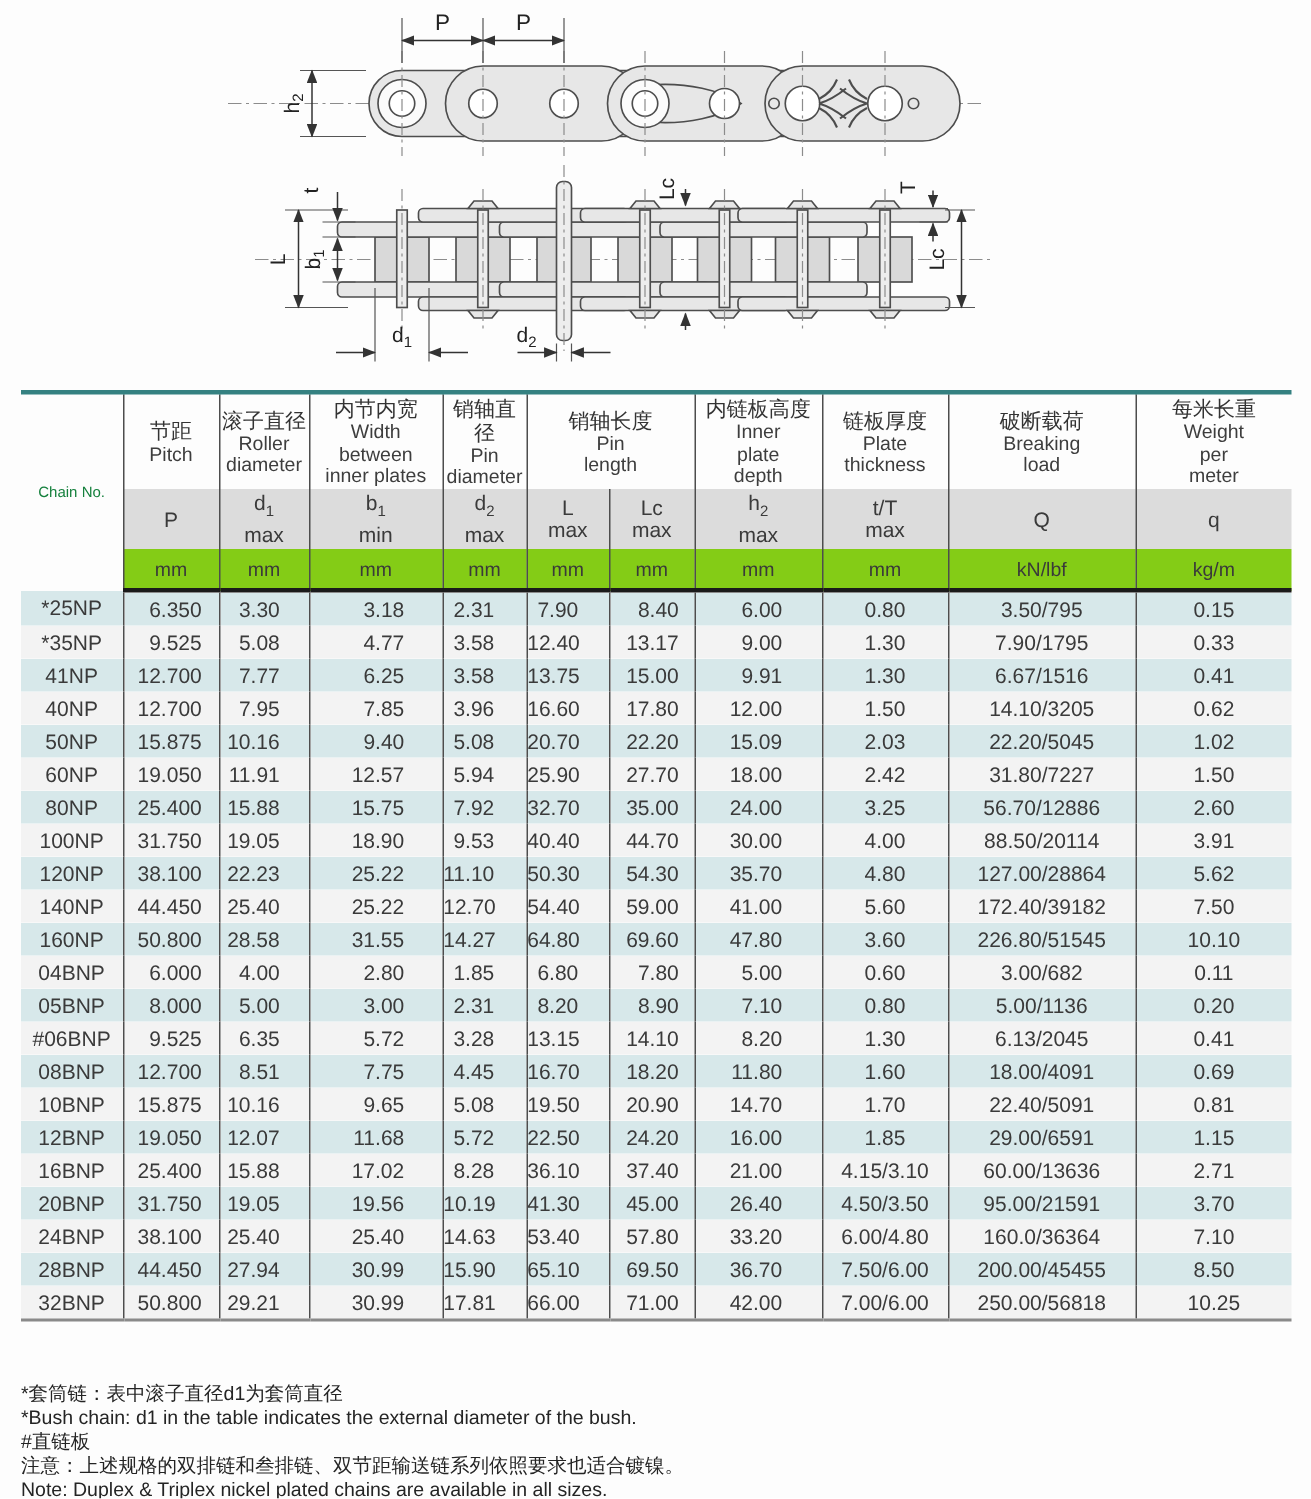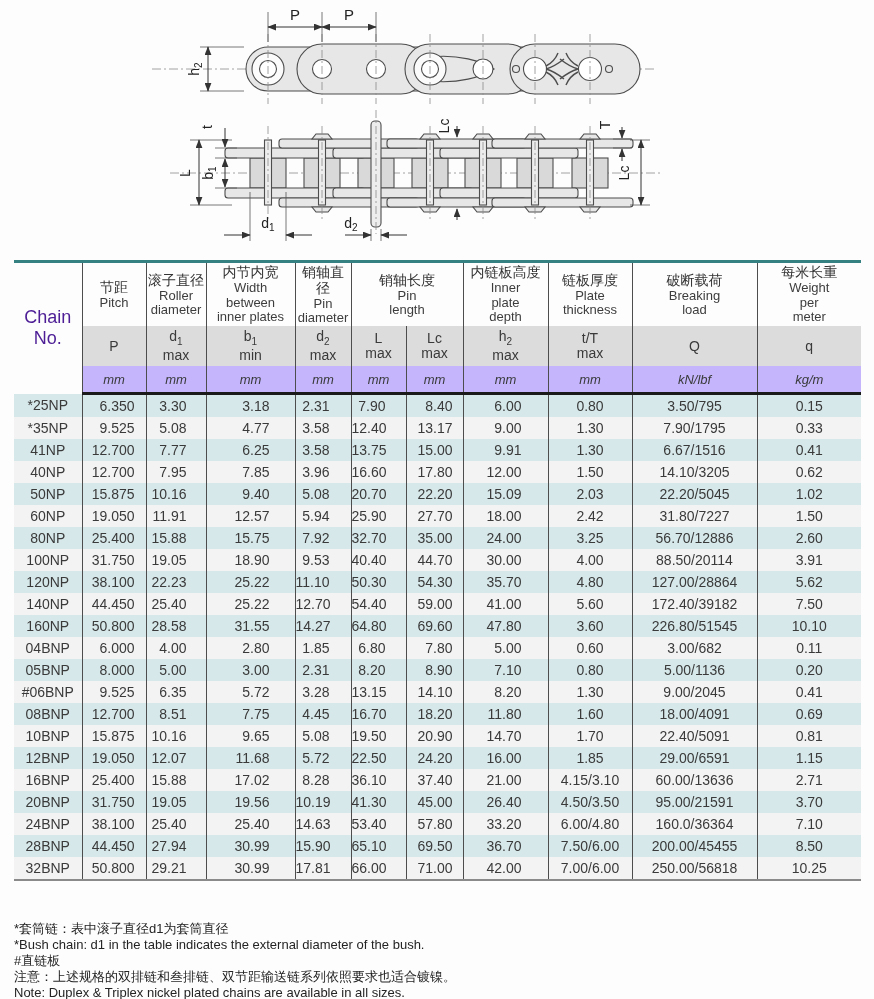--- a/index.html
+++ b/index.html
@@ -11,24 +11,24 @@
   table.spec{position:absolute;top:260px;left:14px;width:847px;border-collapse:collapse;table-layout:fixed;
              border-top:3px solid #358181;font-size:14px;color:#3a3a3a;}
   col.w0{width:68px} col.w1{width:64px} col.w2{width:60px} col.w3{width:89px} col.w4{width:56px}
   col.w5{width:55px} col.w6{width:57px} col.w7{width:85px} col.w8{width:84px} col.w9{width:125px} col.w10{width:104px}
   th,td{border-left:1px solid #4d4d4d;font-weight:normal;padding:0;}
   .no-lb{border-left:none !important;}
   thead th{text-align:center;vertical-align:middle;}
   tr.names th{height:63px;background:#fdfdfd;}
   tr.names .zh{font-size:14px;color:#333;line-height:16px;}
   tr.names .en{font-size:13px;color:#3d3d3d;line-height:14.5px;white-space:pre-line;margin-top:1px;}
-  th.chain-th{font-size:18px;color:#4c1d95;}
+  th.chain-th{font-size:10px;color:#15803d;}
   tr.syms th{height:40px;background:#dcdcdc;font-size:14px;line-height:15px;}
   tr.syms sub{font-size:10px;}
-  tr.units th{height:26px;font-size:13px;border-bottom:3px solid #1a1a1a;background:#c4b5fd;font-style:italic;}
+  tr.units th{height:26px;font-size:13px;border-bottom:3px solid #1a1a1a;background:#84cc16;}
   tbody td{height:22px;white-space:nowrap;overflow:hidden;}
   tbody tr:nth-child(odd){background:#d7e8ea;}
   tbody tr:nth-child(even){background:#f3f3f3;}
   tbody tr:last-child td{border-bottom:2px solid #8a8a8a;}
   td.c0{text-align:center;}
   td.c1{text-align:right;padding-right:11px;}
   td.c2{text-align:right;padding-right:19px;}
   td.c3{text-align:right;padding-right:25px;}
   td.c4{text-align:right;padding-right:21px;}
   td.c5{text-align:right;padding-right:20px;}
@@ -483,21 +483,21 @@
         <tr>
           <td class="c0 no-lb">#06BNP</td>
           <td class="c1">9.525</td>
           <td class="c2">6.35</td>
           <td class="c3">5.72</td>
           <td class="c4">3.28</td>
           <td class="c5">13.15</td>
           <td class="c6">14.10</td>
           <td class="c7">8.20</td>
           <td class="c8">1.30</td>
-          <td class="c9">9.00/2045</td>
+          <td class="c9">6.13/2045</td>
           <td class="c10">0.41</td>
         </tr>
         <tr>
           <td class="c0 no-lb">08BNP</td>
           <td class="c1">12.700</td>
           <td class="c2">8.51</td>
           <td class="c3">7.75</td>
           <td class="c4">4.45</td>
           <td class="c5">16.70</td>
           <td class="c6">18.20</td>

